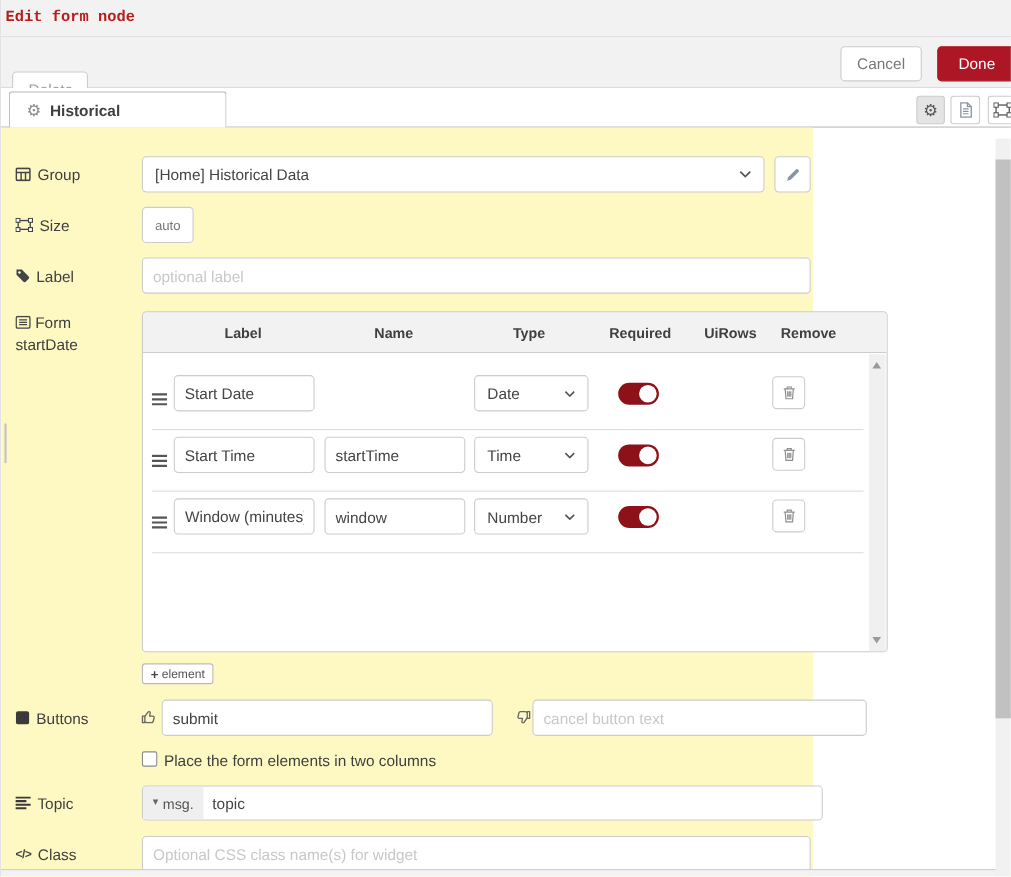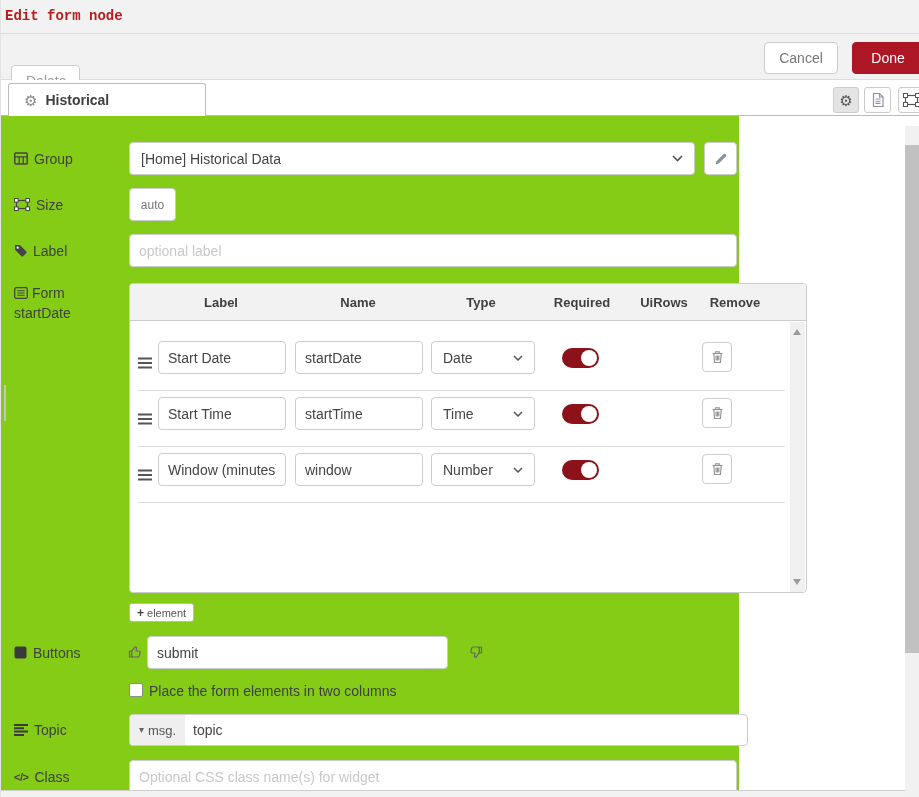--- a/index.html
+++ b/index.html
@@ -35,21 +35,21 @@
   .tab .gear-glyph{font-size:15px;color:#8a8a8a;font-weight:normal;line-height:1;}
   .icon-btn{position:absolute;top:7px;height:26px;border:1px solid #ccc;border-radius:3px;
     background:#fff;display:flex;align-items:center;justify-content:center;padding:0;cursor:pointer;}
   .icon-btn .gear-glyph{font-size:15px;color:#555;line-height:1;}
   .icon-btn.pressed{background:#e4e4e4;}
   .btn-gear{left:832px;width:26px;}
   .btn-doc{left:863px;width:27px;}
   .btn-appearance{left:897px;width:27px;}
 
   
-  .content{position:absolute;left:0;top:116px;width:738px;height:681px;background:#84cc16;}
+  .content{position:absolute;left:0;top:116px;width:738px;height:681px;background:#fef9c3;}
   .row-label{position:absolute;left:13px;font-size:14px;color:#3f3f3f;display:flex;align-items:center;gap:6px;}
   .field-input{position:absolute;height:33px;border:1px solid #ccc;border-radius:4px;background:#fff;
     font-family:"Liberation Sans",sans-serif;font-size:14px;color:#444;padding:0 9px;outline:none;}
   .field-input::placeholder{color:#c8c8c8;opacity:1;}
   .fake-select{position:absolute;height:33px;border:1px solid #ccc;border-radius:4px;background:#fff;
     display:flex;align-items:center;justify-content:space-between;padding:0 11px;font-size:14px;color:#444;cursor:pointer;}
 
   
   .group-select{left:128px;top:26px;width:566px;}
   .pencil-btn{position:absolute;left:703px;top:26px;width:33px;height:33px;border:1px solid #ccc;
@@ -242,21 +242,20 @@
       </div>
       <div class="el-body">
 
         <div class="el-row" style="top:14px;">
           <span class="drag-handle">
             <svg width="14" height="12" viewBox="0 0 14 12">
                 <path d="M0 1.5h14M0 6h14M0 10.5h14" stroke="#555" stroke-width="2"></path>
               </svg>
           </span>
           <input class="cell-input cell-label" value="Start Date" style="">
-          <input class="cell-input cell-name" value="startDate" style="">
           <div class="fake-select cell-type">
             <span>Date</span>
             <span>
               <svg width="10" height="6" viewBox="0 0 10 6">
                   <polyline points="1,1 5,5 9,1" fill="none" stroke="#555" stroke-width="1.5"></polyline>
                 </svg>
             </span>
           </div>
           <div class="toggle"></div>
           <button class="trash-btn">
@@ -365,20 +364,21 @@
     </span>
     <input class="field-input submit-input" value="submit" style="">
     <span class="thumb-icon" style="left:466px;">
       <svg width="16" height="16" viewBox="0 0 16 16" style="transform:rotate(180deg);">
         <g fill="none" stroke="#666" stroke-width="1.2" stroke-linejoin="round">
           <path d="M1.5 7h2.2v6H1.5z"></path>
           <path d="M3.7 12.2c.6.5 1.2.8 2.1.8h4c.7 0 1.3-.45 1.45-1.1l.85-3.4c.2-.8-.4-1.5-1.2-1.5H8l.55-2.9c.12-.65-.35-1.25-1-1.25-.4 0-.8.2-1 .55L3.7 7.3"></path>
         </g>
       </svg>
     </span>
+    <input class="field-input cancel-input" placeholder="cancel button text" style="">
 
     <div class="cb-row">
       <input type="checkbox" class="cb" style="">
       <span class="cb-label">Place the form elements in two columns</span>
     </div>
 
     <div class="row-label" style="top:598px;height:32px;">
       <span>
         <svg width="14" height="12" viewBox="0 0 14 12">
           <path d="M0 1h14M0 4.3h10M0 7.6h14M0 10.9h10" stroke="#3a3a3a" stroke-width="2"></path>

